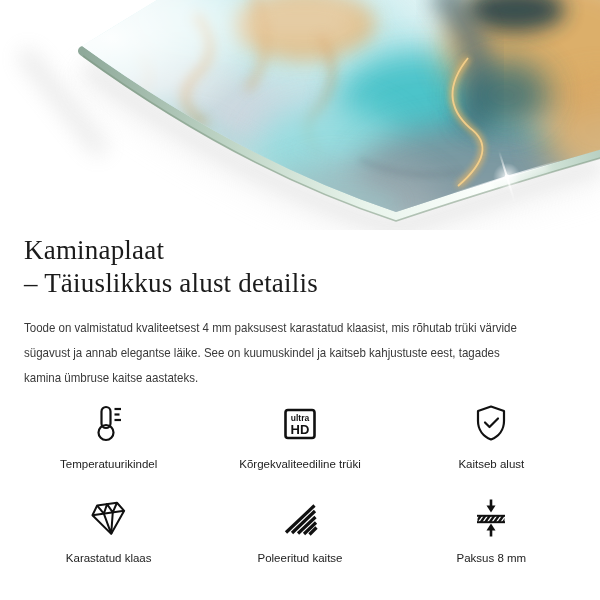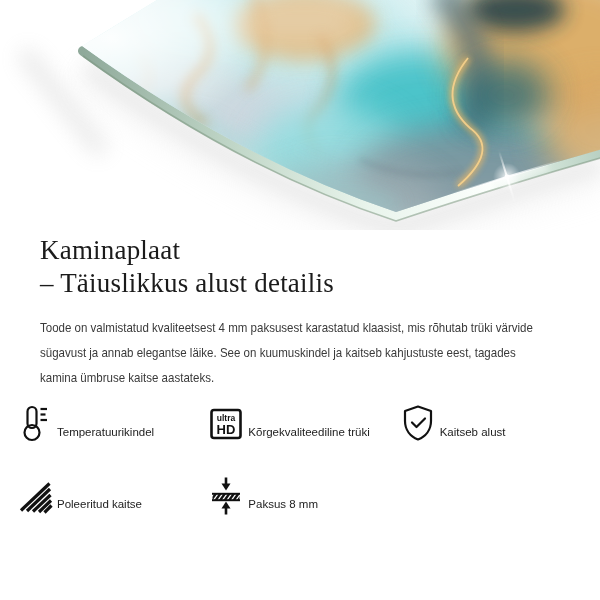--- a/index.html
+++ b/index.html
@@ -4,38 +4,38 @@
 <style>
   html,body{margin:0;padding:0;}
   body{
     width:600px;height:600px;position:relative;overflow:hidden;
     background:#ffffff;
     font-family:"Liberation Sans","DejaVu Sans",sans-serif;
     -webkit-font-smoothing:antialiased;
   }
   .hero{position:absolute;top:0;left:0;width:600px;height:230px;}
   .hero svg{display:block;}
-  .content{position:absolute;left:40px;top:234px;width:545px;}
+  .content{position:absolute;left:24px;top:234px;width:545px;}
   .title{
     font-family:"Liberation Serif","DejaVu Serif",serif;
     font-size:27px;line-height:33px;font-weight:400;color:#1b1b1b;
     letter-spacing:.2px;margin:0;
   }
   .desc{
     margin-top:15px;color:#3a3a3a;font-size:12.8px;line-height:25px;
     transform:scaleX(.9);transform-origin:left top;white-space:nowrap;
     letter-spacing:0;
   }
   .features{
     position:absolute;left:13px;top:400px;width:574px;
     display:grid;grid-template-columns:repeat(3,1fr);row-gap:24px;
   }
-  .feature{display:flex;flex-direction:row;align-items:center;}
+  .feature{display:flex;flex-direction:column;align-items:center;}
   .feature .icon-box{height:48px;display:flex;align-items:center;justify-content:center;}
-  .feature-label{margin-top:16px;font-size:11.5px;color:#222222;white-space:nowrap;}
+  .feature-label{margin-top:10px;font-size:11.5px;color:#222222;white-space:nowrap;}
   .fi{stroke:#111;fill:none;stroke-width:2.2;}
 </style>
 </head>
 <body>
 
 <div class="hero">
   <svg width="600" height="230" viewBox="0 0 600 230">
     <defs>
       <clipPath id="panelClip">
         <path d="M82,46 L170,-8 L606,-8 L606,148 Q505,176 396,212 Q240,160 82,46 Z"></path>
@@ -176,20 +176,33 @@
   <div class="feature">
     <div class="icon-box">
       <svg width="44" height="44" viewBox="0 0 44 44">
         <path class="fi" d="M22,4.5 L35,9 V19 C35,28 29.5,34.5 22,37.5 C14.5,34.5 9,28 9,19 V9 Z" stroke-width="2.4" stroke-linejoin="round"></path>
         <path class="fi" d="M16,20.5 L20.5,25 L29,16.5" stroke-width="2.6" stroke-linecap="round" stroke-linejoin="round"></path>
       </svg>
     </div>
     <div class="feature-label">Kaitseb alust</div>
   </div>
 
+  <div class="feature">
+    <div class="icon-box">
+      <svg width="44" height="44" viewBox="0 0 44 44">
+        <g transform="rotate(-8 22 22)" stroke="#111" stroke-width="2" fill="none" stroke-linejoin="round">
+          <path d="M12,8 L6,17 L22,38 L38,17 L32,8 Z"></path>
+          <path d="M6,17 L38,17"></path>
+          <path d="M12,8 L17.5,17 L22,8 L26.5,17 L32,8"></path>
+          <path d="M17.5,17 L22,38 M26.5,17 L22,38"></path>
+        </g>
+      </svg>
+    </div>
+    <div class="feature-label">Karastatud klaas</div>
+  </div>
 
   <div class="feature">
     <div class="icon-box">
       <svg width="44" height="44" viewBox="0 0 44 44">
         <g stroke="#111" stroke-width="3.2" stroke-linecap="butt">
           <line x1="8" y1="36.5" x2="36.5" y2="9.5"></line>
           <line x1="14" y1="37" x2="37" y2="15"></line>
           <line x1="20" y1="37.5" x2="37.5" y2="21"></line>
           <line x1="26" y1="38" x2="38" y2="26.5"></line>
           <line x1="31.5" y1="38.5" x2="38.5" y2="31.5"></line>

